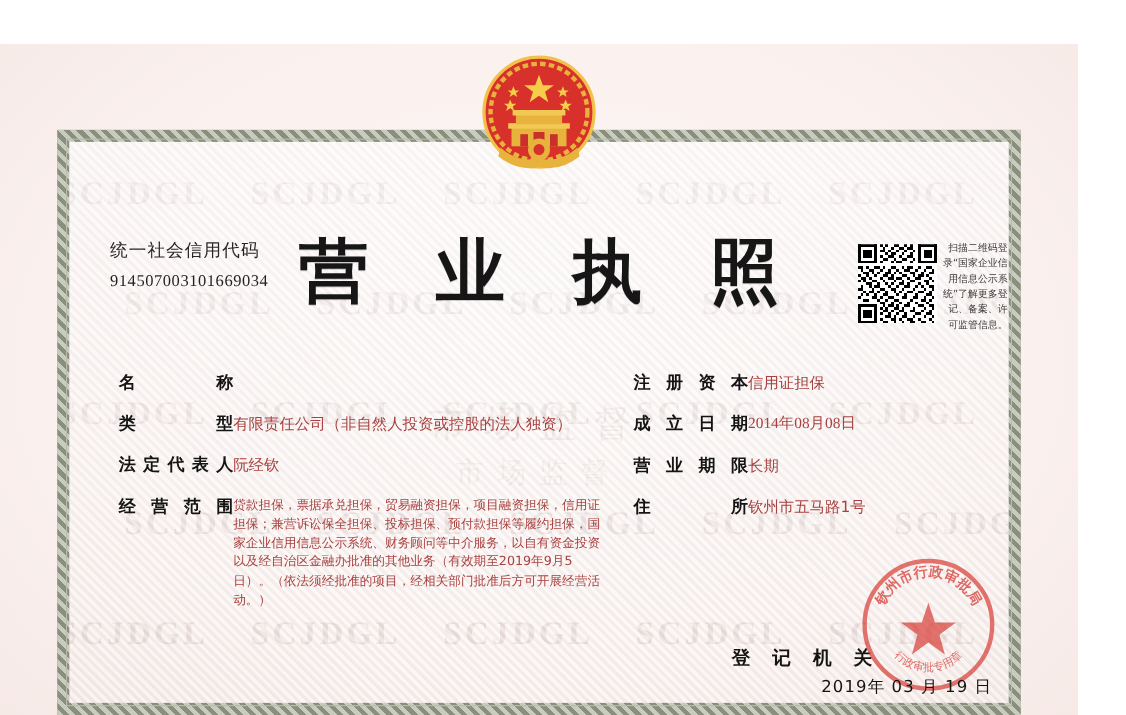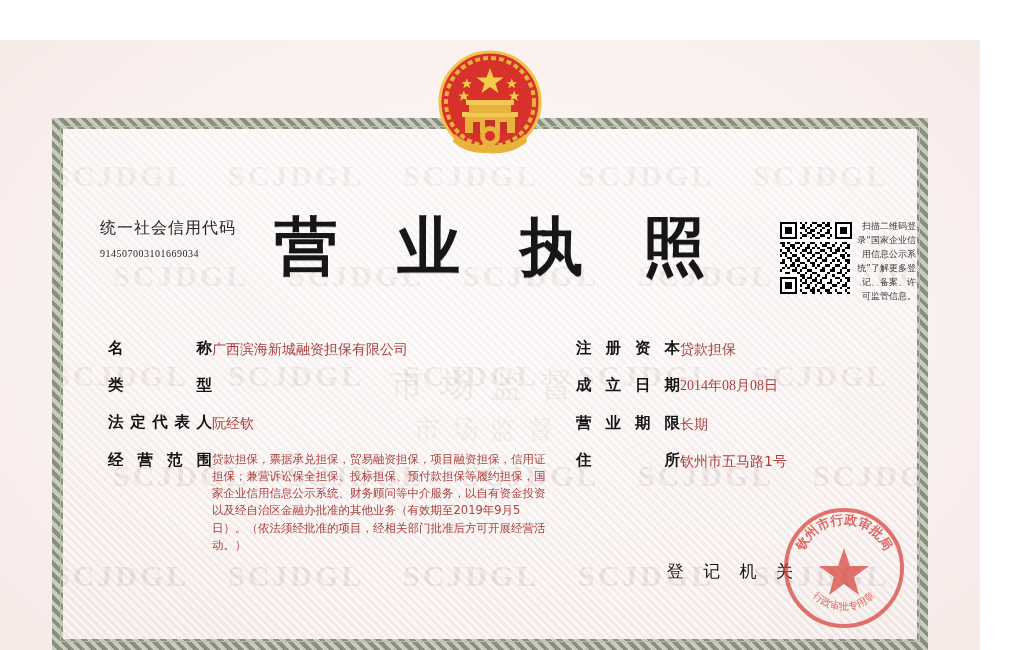--- a/index.html
+++ b/index.html
@@ -131,31 +131,31 @@
   .credit-label {
     font-family: "DejaVu Sans", sans-serif;
     font-size: 16px;
     color: #262626;
     letter-spacing: 1px;
     white-space: nowrap;
   }
   .credit-code {
     margin-top: 9px;
     font-family: "Liberation Serif", serif;
-    font-size: 10px;
+    font-size: 15px;
     color: #1f1f1f;
     letter-spacing: 0.5px;
   }
 
   .title {
     position: absolute;
     left: 0; right: 0;
     top: 164px;
     text-align: center;
-    font-family: Liberation Serif, serif;
+    font-family: Liberation Sans, sans-serif;
     font-weight: bold;
     font-size: 63px;
     letter-spacing: 22px;
     text-indent: 22px;
     color: #161616;
     text-shadow: 0 1px 0 rgba(0,0,0,0.18);
   }
 
   
   .qr-wrap {
@@ -220,23 +220,23 @@
   }
   .row-value.num {
     font-family: Liberation Serif, serif;
     font-size: 14px;
   }
 
   
   .registrar {
     position: absolute;
     right: 180px;
-    bottom: 107px;
+    bottom: 80px;
     font-family: "DejaVu Sans", sans-serif;
-    font-weight: normal;
+    font-weight: bold;
     font-size: 17px;
     letter-spacing: 7px;
     color: #141414;
   }
   .issue-date {
     position: absolute;
     right: 78px;
     bottom: 56px;
     font-family: "DejaVu Sans", sans-serif;
     font-size: 15px;
@@ -544,27 +544,27 @@
   </div>
 
   <div class="qr-note">扫描二维码登录“国家企业信用信息公示系统”了解更多登记、备案、许可监管信息。</div>
 
   <div class="fields-left" id="fields-left">
       <div class="row">
         <div class="row-label">
           <span>名</span>
           <span>称</span>
         </div>
-        <div class="row-value">广西滨海新城融资担保有限公司</div>
       </div>
       <div class="row">
         <div class="row-label">
           <span>类</span>
           <span>型</span>
         </div>
+        <div class="row-value">有限责任公司（非自然人投资或控股的法人独资）</div>
       </div>
       <div class="row">
         <div class="row-label">
           <span>法</span>
           <span>定</span>
           <span>代</span>
           <span>表</span>
           <span>人</span>
         </div>
         <div class="row-value">阮经钦</div>
@@ -581,21 +581,21 @@
     </div>
 
   <div class="fields-right" id="fields-right">
       <div class="row">
         <div class="row-label">
           <span>注</span>
           <span>册</span>
           <span>资</span>
           <span>本</span>
         </div>
-        <div class="row-value">贷款担保</div>
+        <div class="row-value">信用证担保</div>
       </div>
       <div class="row">
         <div class="row-label">
           <span>成</span>
           <span>立</span>
           <span>日</span>
           <span>期</span>
         </div>
         <div class="row-value num">2014年08月08日</div>
       </div>
@@ -627,14 +627,15 @@
       <text font-family="'DejaVu Sans', sans-serif" font-size="13" font-weight="bold" fill="#d63a33" opacity="0.9">
         <textPath href="#sealTopArc" startOffset="50%" text-anchor="middle" id="seal-top-text">钦州市行政审批局</textPath>
       </text>
       <path id="sealBotArc" d="M 26 82 A 42 42 0 0 0 102 82" fill="none"></path>
       <text font-family="'DejaVu Sans', sans-serif" font-size="10" fill="#d63a33" opacity="0.9">
         <textPath href="#sealBotArc" startOffset="50%" text-anchor="middle" id="seal-bottom-text">行政审批专用章</textPath>
       </text>
     </svg>
   </div>
 
+  <div class="issue-date">2019年 03 月 19 日</div>
 
 </div>
 
 </body></html>

